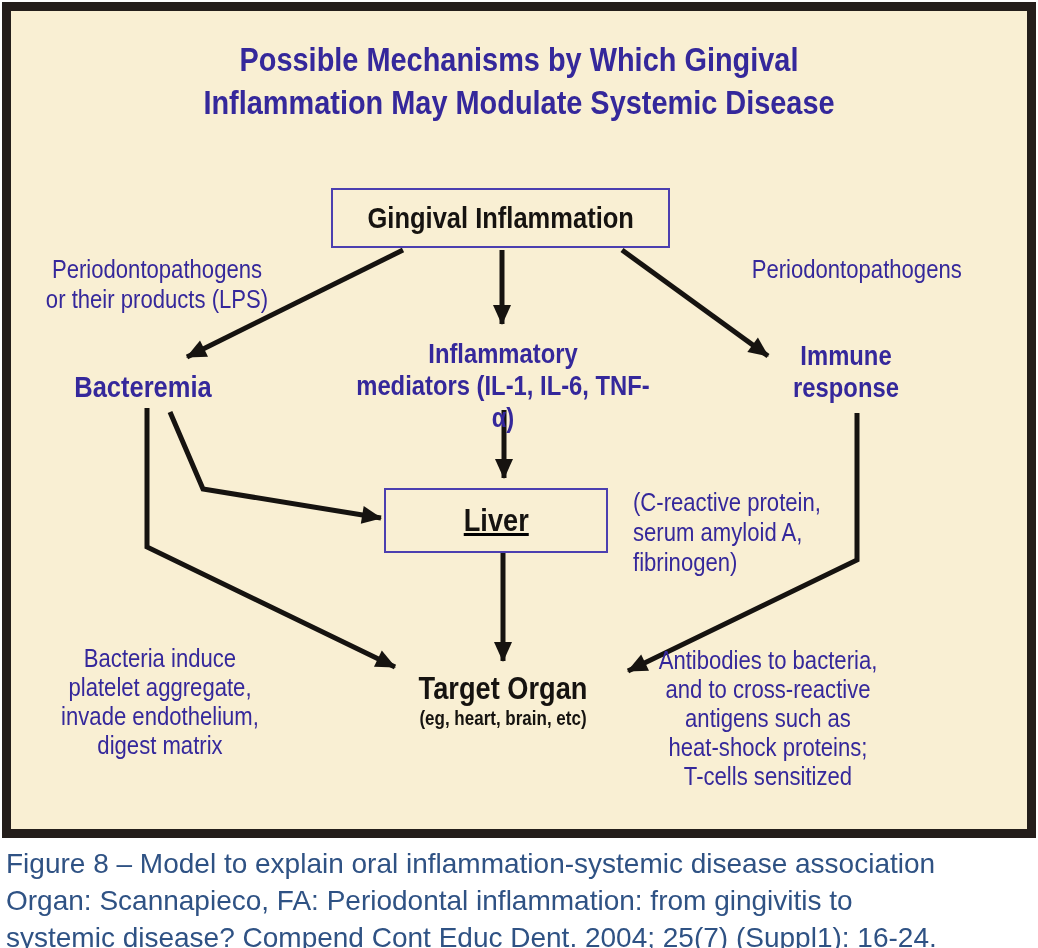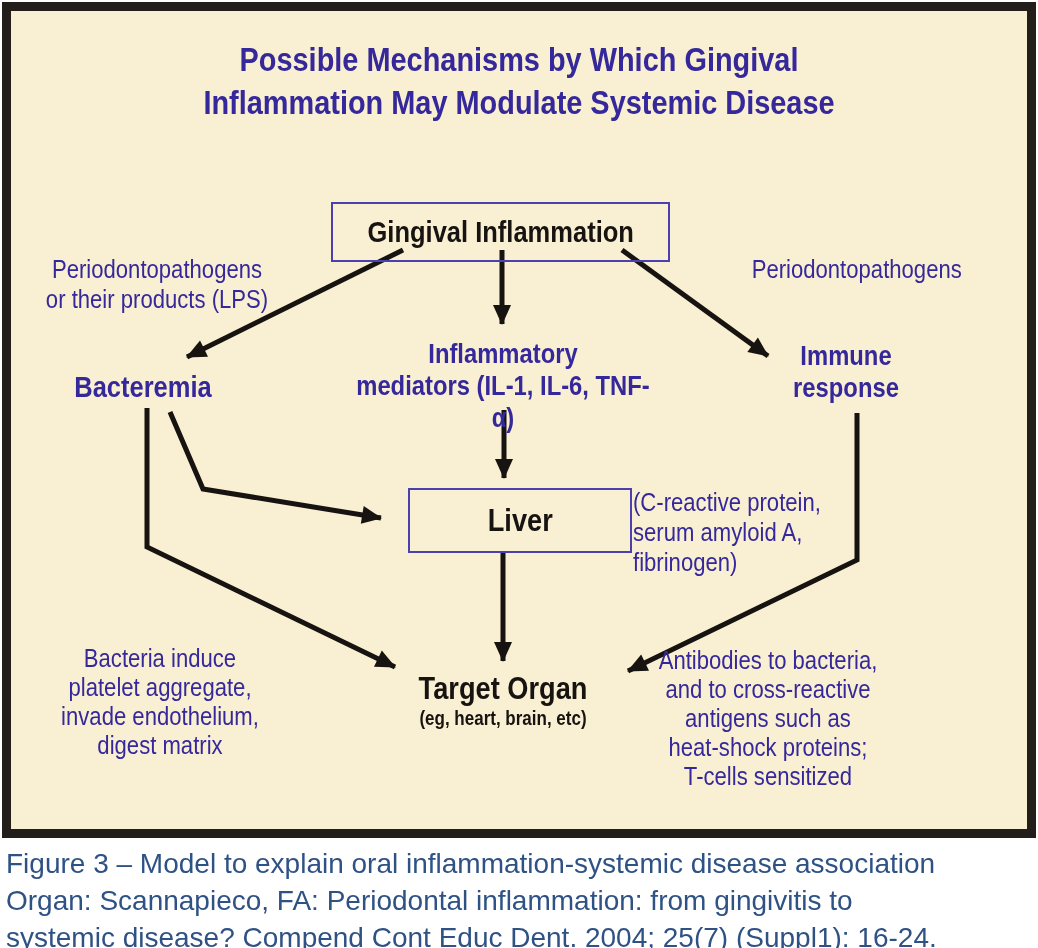--- a/index.html
+++ b/index.html
@@ -28,23 +28,23 @@
   .center{text-align:center;}
   .title{
     left:0;top:38px;width:1038px;text-align:center;
     font-size:34px;font-weight:bold;line-height:43px;color:var(--color-purple_text);
   }
   .node-box{
     border:2px solid var(--color-box_border);
     display:flex;align-items:center;justify-content:center;
     background:transparent;
   }
-  .gingival-box{left:331px;top:188px;width:339px;height:60px;margin-top:14px;}
+  .gingival-box{left:331px;top:188px;width:339px;height:60px;}
   .gingival-box .txt{font-size:30px;font-weight:bold;color:var(--color-black_text);}
-  .liver-box{left:408px;top:488px;width:224px;height:65px;}
+  .liver-box{left:384px;top:488px;width:224px;height:65px;text-decoration:underline;}
   .liver-box .txt{font-size:32px;font-weight:bold;color:var(--color-black_text);}
   .ann{font-size:26px;line-height:30px;color:var(--color-purple_text);}
   .node-label{font-weight:bold;color:var(--color-purple_text);}
   .periodonto-left{left:17px;top:254px;width:280px;}
   .periodonto-right{left:735px;top:254px;width:222px;}
   .bacteremia{left:43px;top:371px;width:200px;font-size:30px;line-height:32px;}
   .inflammatory{left:328px;top:338px;width:350px;font-size:28px;line-height:32px;}
   .immune{left:746px;top:340px;width:200px;font-size:28px;line-height:32px;}
   .acute-phase{left:633px;top:487px;width:260px;line-height:30px;}
   .bacteria-effects{left:20px;top:644px;width:280px;line-height:29px;}
@@ -132,16 +132,16 @@
 
 <div class="abs ann antibodies center cx">
   <div>Antibodies to bacteria,</div>
   <div>and to cross-reactive</div>
   <div>antigens such as</div>
   <div>heat-shock proteins;</div>
   <div>T-cells sensitized</div>
 </div>
 
 <div class="abs caption">
-  <div>Figure 3 – Model to explain oral inflammation-systemic disease association</div>
+  <div>Figure 8 – Model to explain oral inflammation-systemic disease association</div>
   <div>Organ: Scannapieco, FA: Periodontal inflammation: from gingivitis to</div>
   <div>systemic disease? Compend Cont Educ Dent. 2004; 25(7) (Suppl1): 16-24.</div>
 </div>
 
 </body></html>

